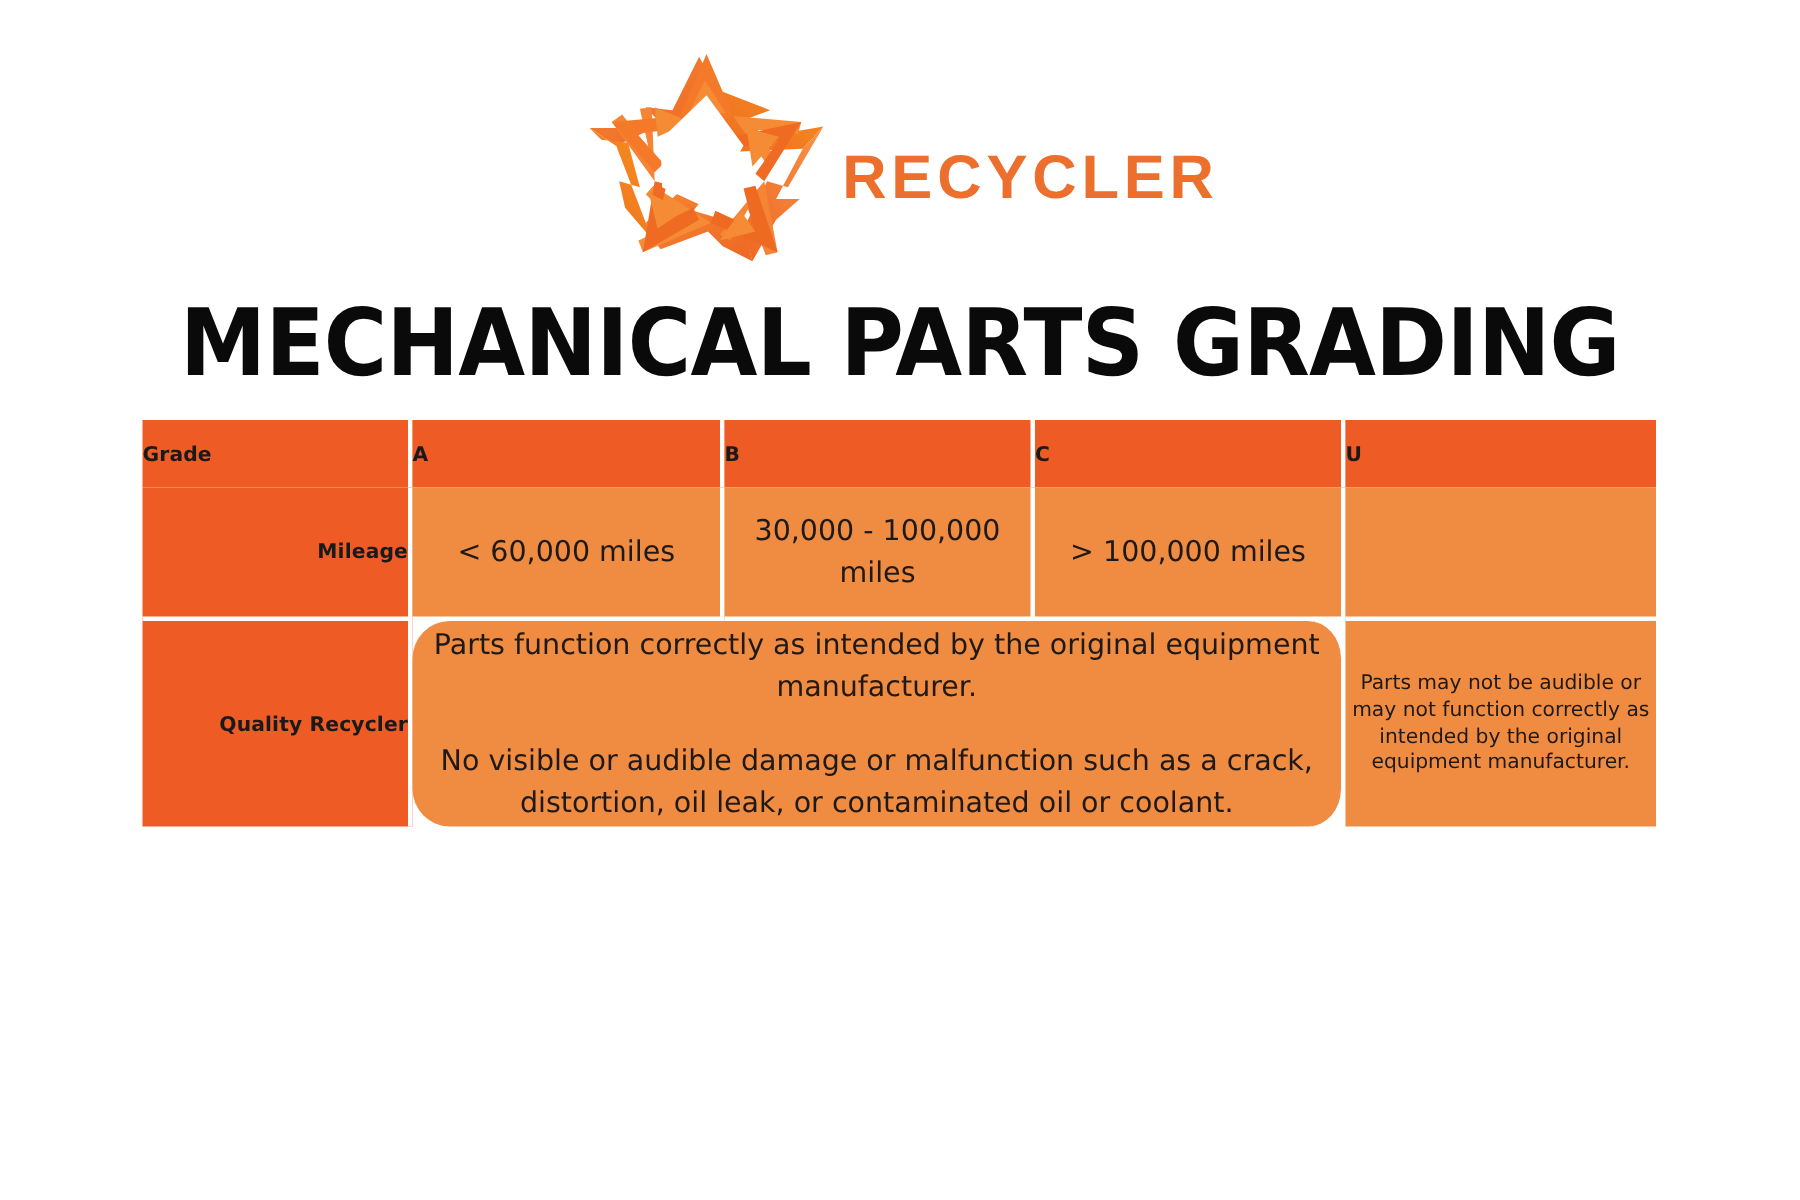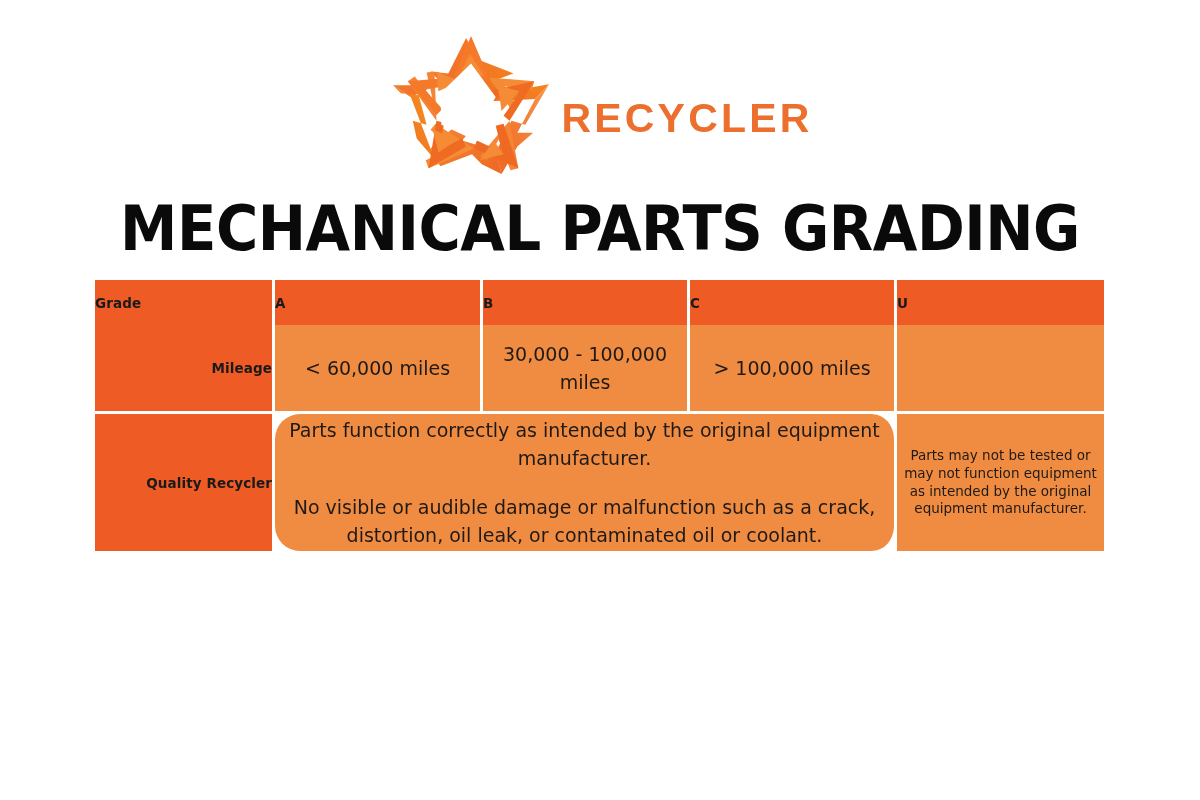--- a/index.html
+++ b/index.html
@@ -247,16 +247,16 @@
       <td class="data-cell">30,000 - 100,000 miles</td>
       <td class="data-cell">&gt; 100,000 miles</td>
       <td class="data-cell"></td>
     </tr>
     <tr class="row-quality">
       <td class="row-label-cell">Quality Recycler</td>
       <td class="data-cell quality-merged" colspan="3">
         <p>Parts function correctly as intended by the original equipment manufacturer.</p>
         <p class="second">No visible or audible damage or malfunction such as a crack, distortion, oil leak, or contaminated oil or coolant.</p>
       </td>
-      <td class="data-cell quality-u">Parts may not be tested or may not function equipment as intended by the original equipment manufacturer.</td>
+      <td class="data-cell quality-u">Parts may not be audible or may not function correctly as intended by the original equipment manufacturer.</td>
     </tr>
   </tbody>
 </table>
 
 </body></html>

